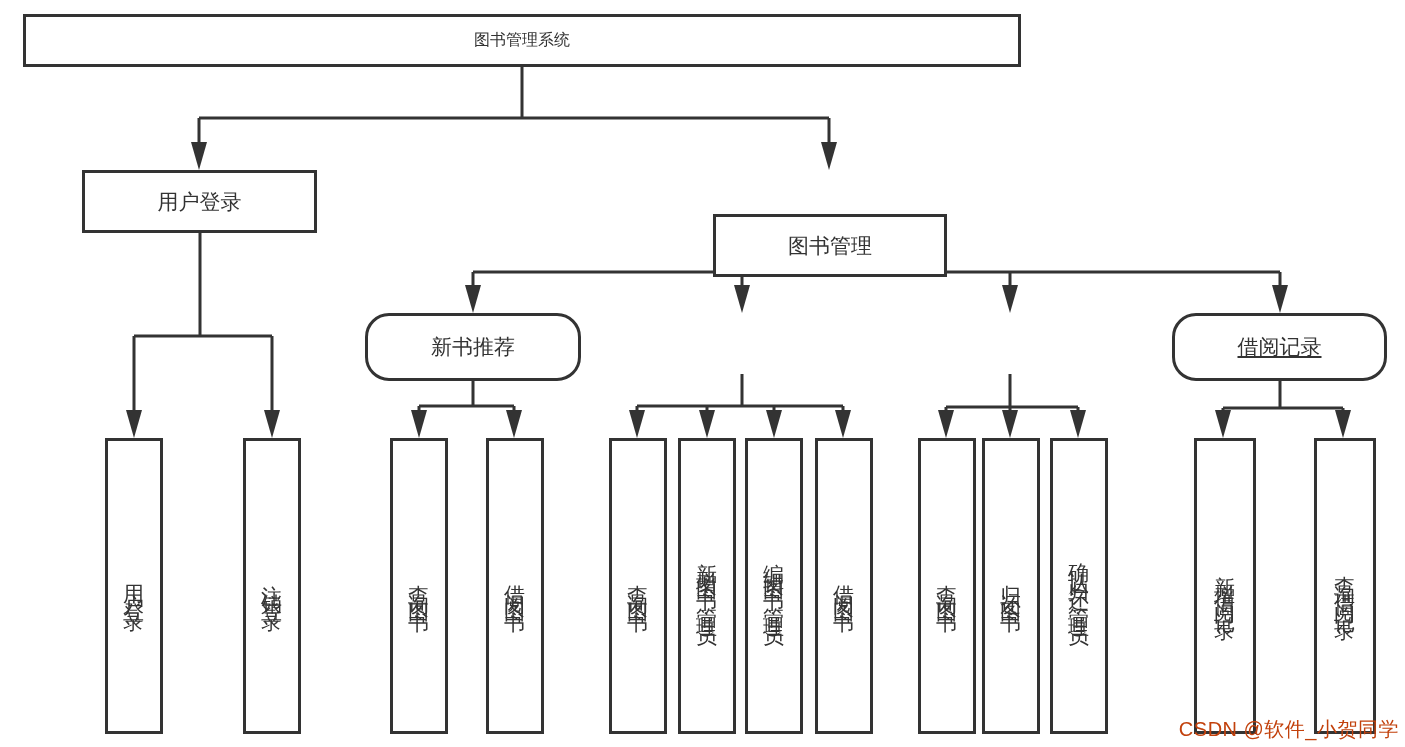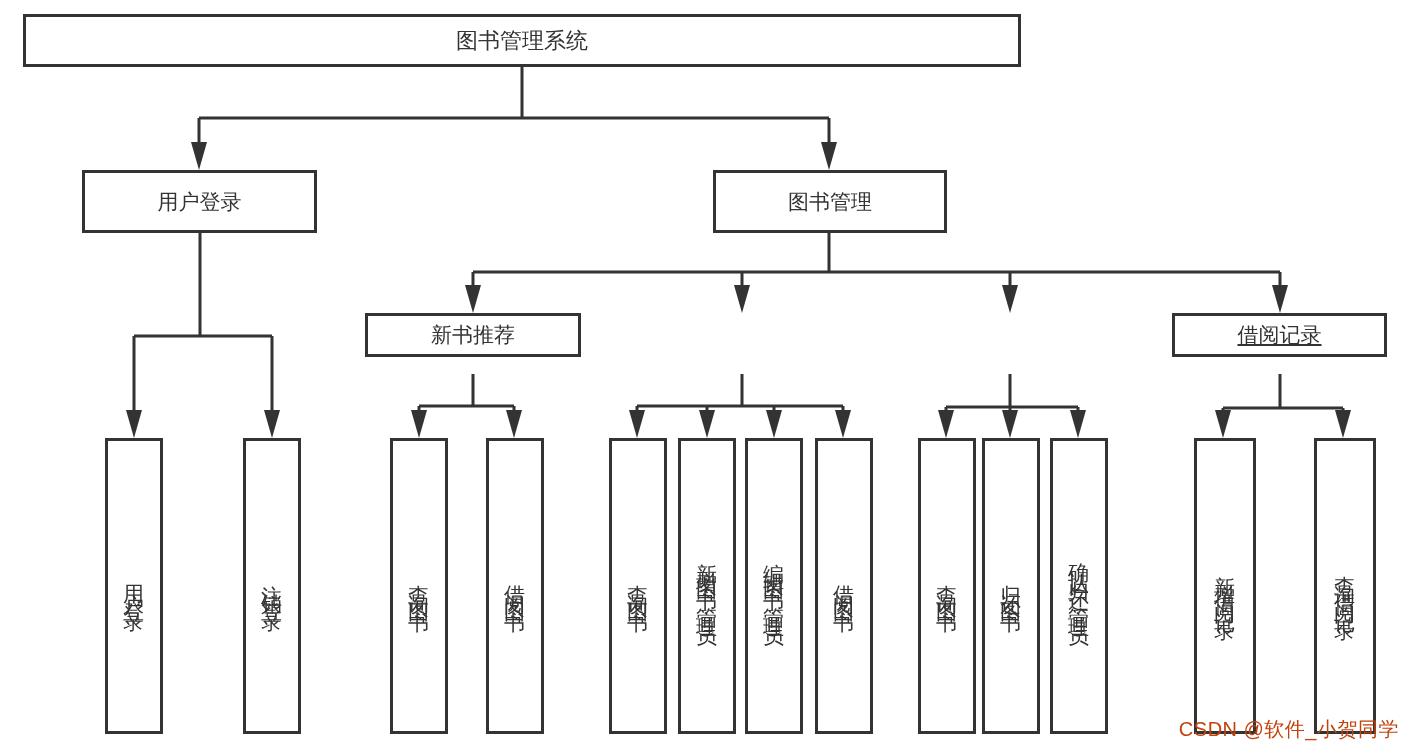--- a/index.html
+++ b/index.html
@@ -29,24 +29,24 @@
     display: flex;
     align-items: center;
     justify-content: center;
     color: #333333;
     font-size: 21px;
     z-index: 2;
     white-space: nowrap;
   }
   .box.root {
     left: 23px; top: 14px; width: 998px; height: 53px;
-    font-size: 22px;
+    font-size: 16px;
   }
   .box.lvl2 { top: 170px; height: 63px; }
-  .box.lvl3 { top: 313px; height: 44px; }
+  .box.lvl3 { top: 313px; height: 68px; border-radius: 24px; }
   .box.leaf { top: 438px; height: 296px; width: 58px; }
   .box.leaf.wide { width: 62px; }
   .vtext {
     writing-mode: vertical-rl;
     text-orientation: upright;
     letter-spacing: 9px;
     line-height: 1;
   }
   .watermark {
     position: absolute;
@@ -103,21 +103,21 @@
       <polygon points="1002,410 1018,410 1010,438"></polygon>
       <polygon points="1070,410 1086,410 1078,438"></polygon>
       <polygon points="1215,410 1231,410 1223,438"></polygon>
       <polygon points="1335,410 1351,410 1343,438"></polygon>
     </g>
   </svg>
 
   <div class="box root">图书管理系统</div>
 
   <div class="box lvl2" style="left:82px; width:235px;">用户登录</div>
-  <div class="box lvl2" style="left:713px; width:234px;">图书管理</div>
+  <div class="box lvl2" style="left:713px; width:234px;margin-top:44px;">图书管理</div>
 
   <div class="box lvl3" style="left:365px; width:216px;">新书推荐</div>
   <div class="box lvl3" style="left:1172px; width:215px;text-decoration:underline;">借阅记录</div>
 
   <div class="box leaf" style="left:105px;">
     <span class="vtext">用户登录</span>
   </div>
   <div class="box leaf" style="left:243px;">
     <span class="vtext">注销登录</span>
   </div>

